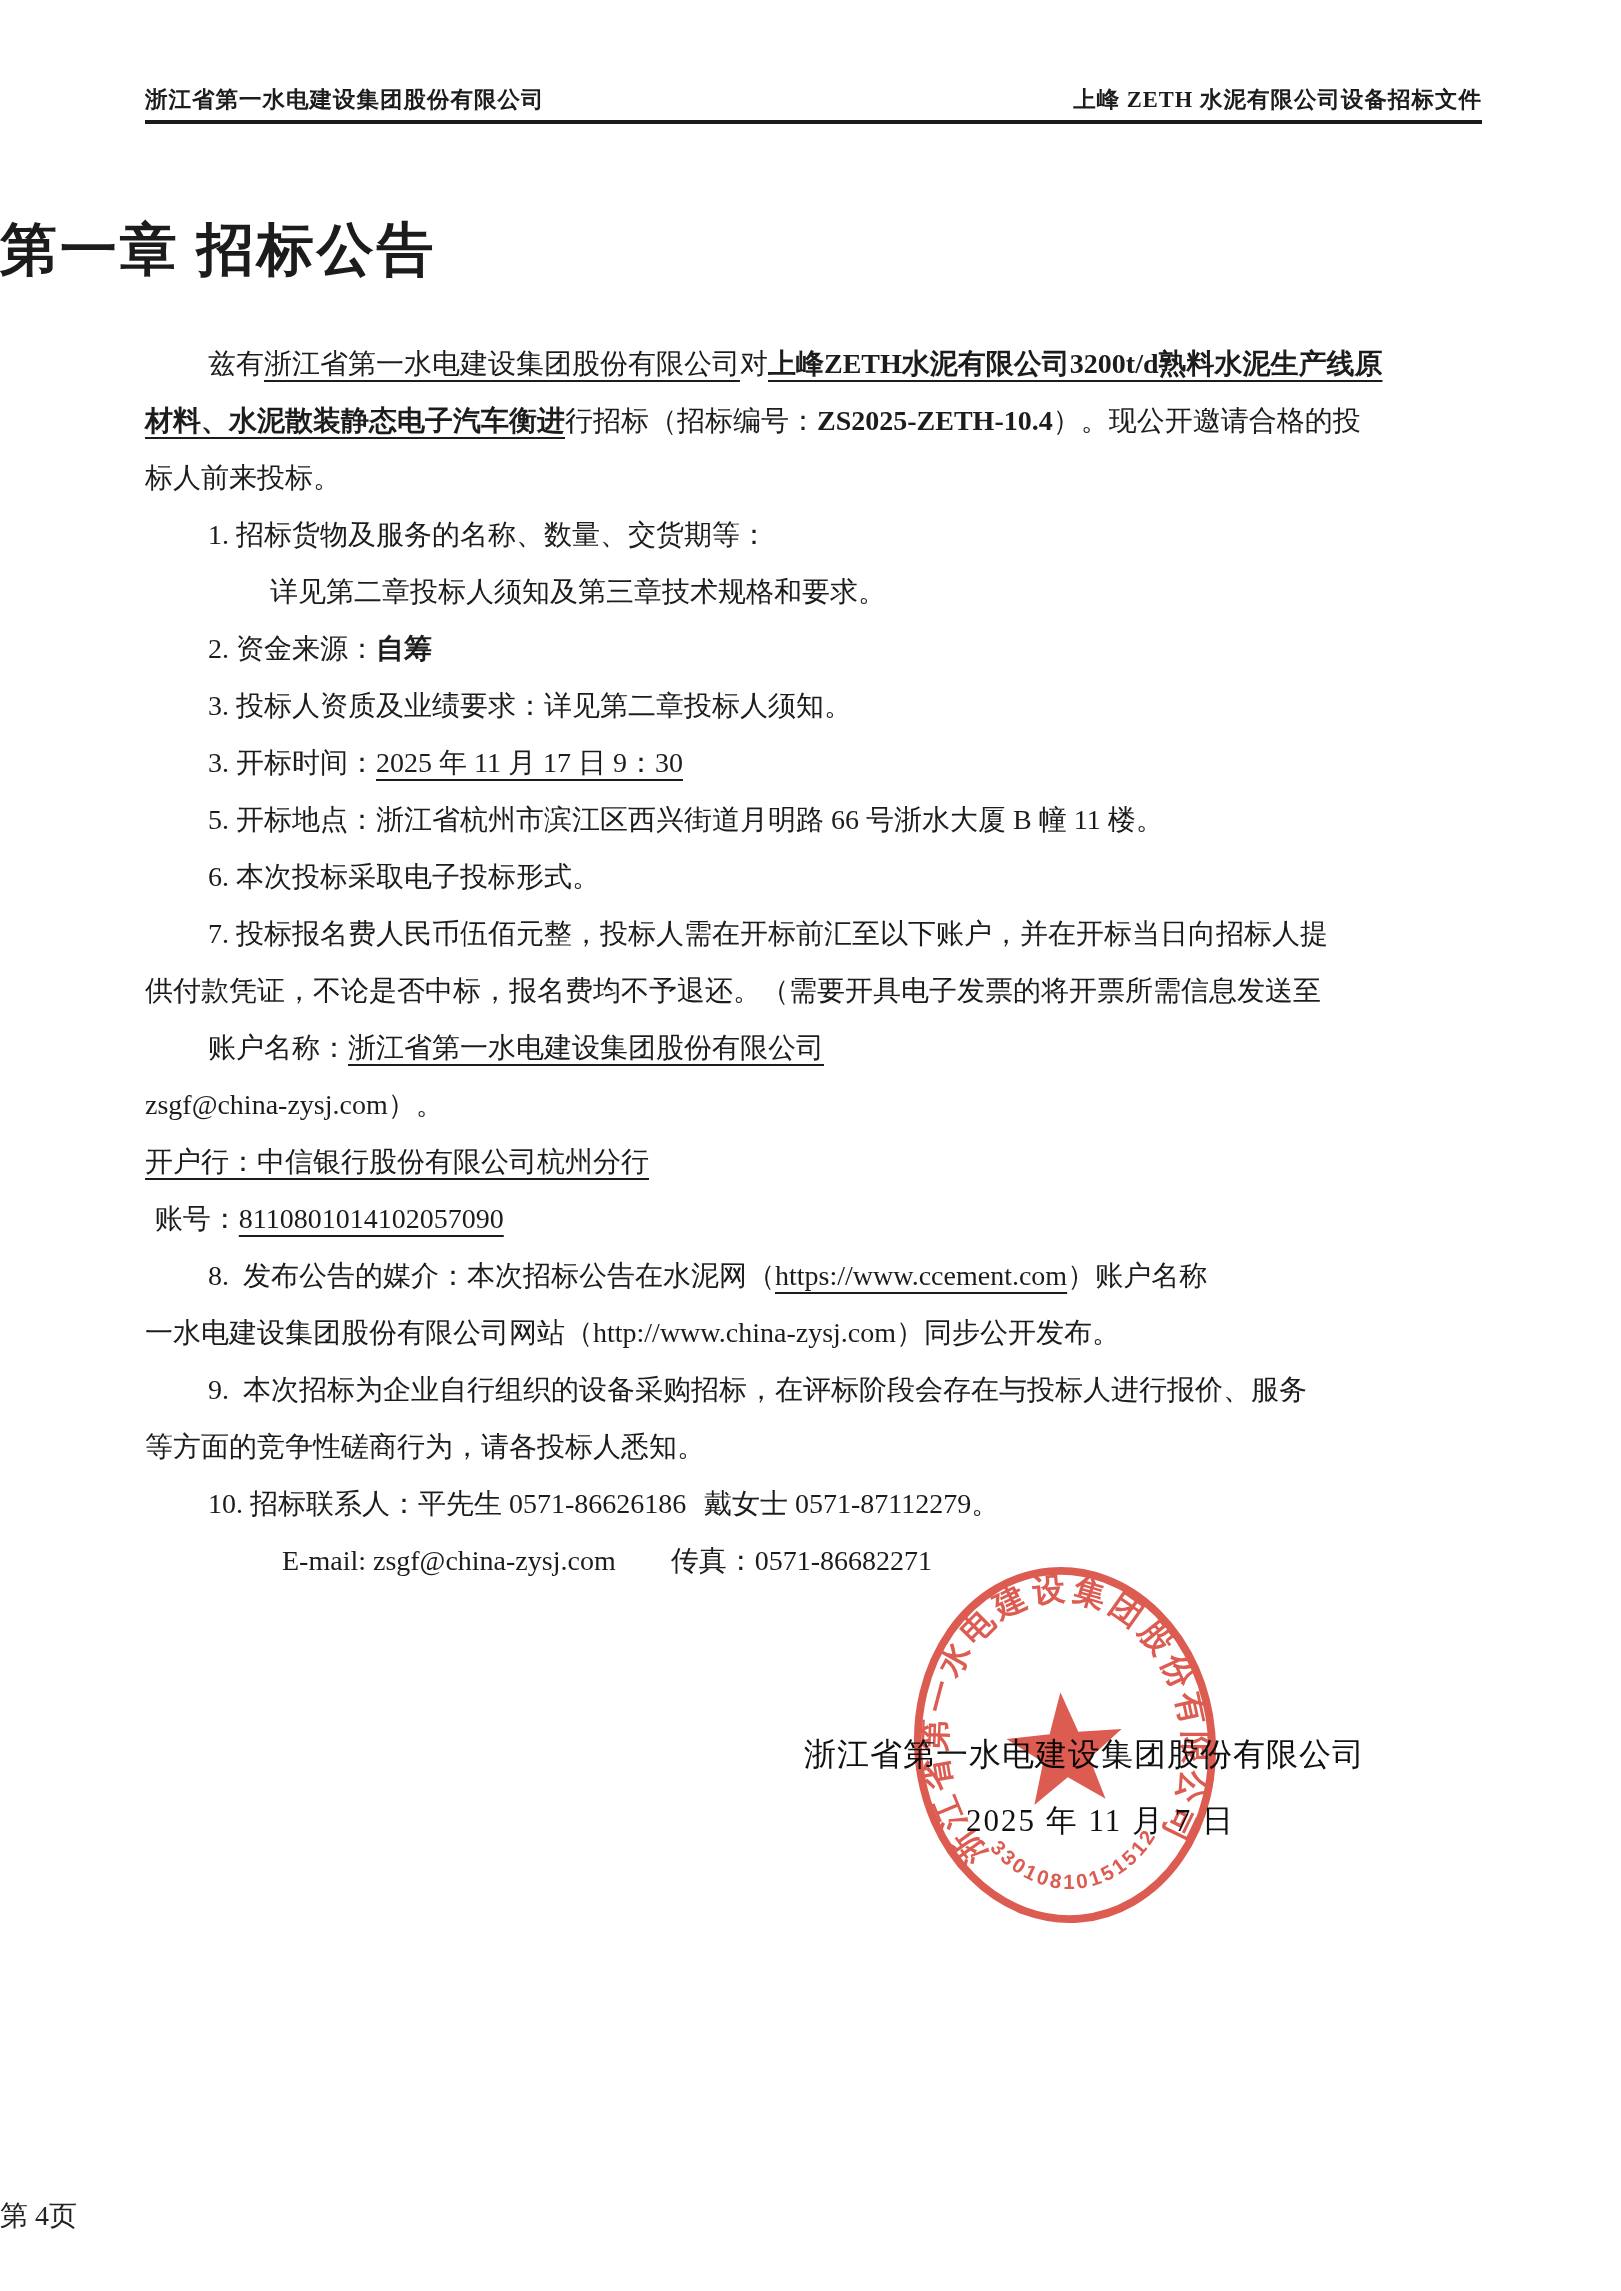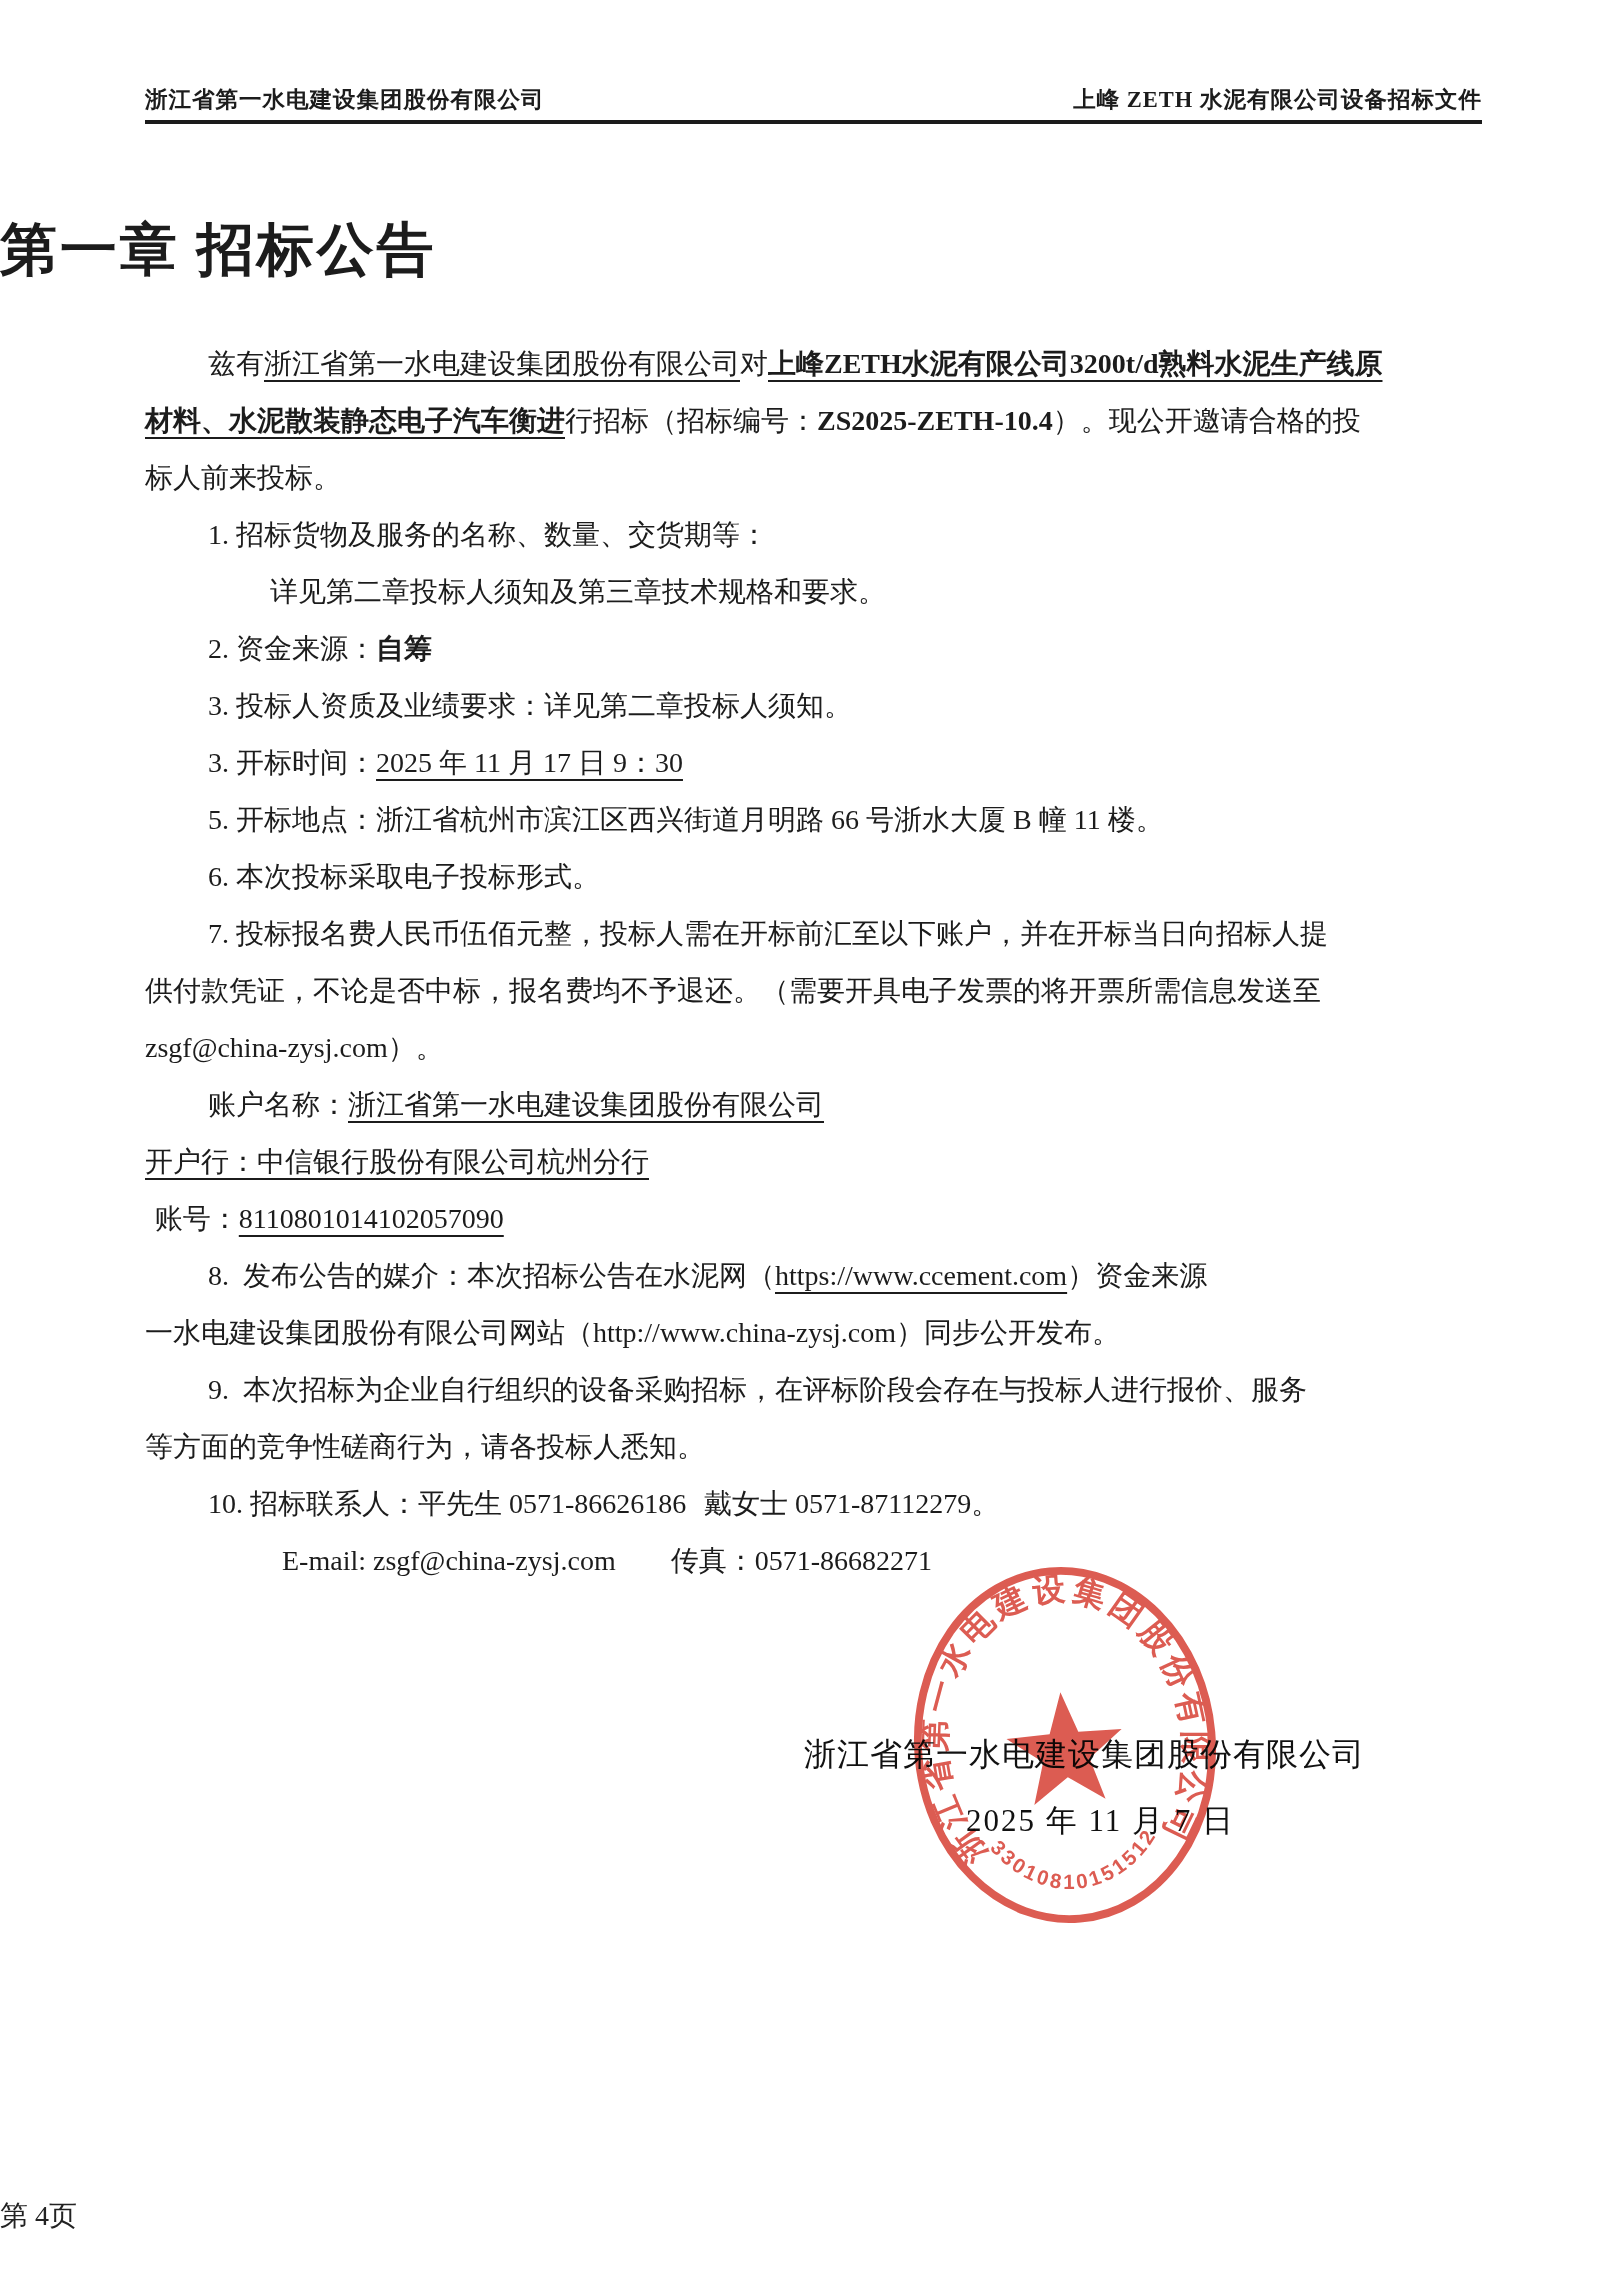--- a/index.html
+++ b/index.html
@@ -73,25 +73,25 @@
     <div class="line"><span>标人前来投标。</span></div>
     <div class="line" style="padding-left: 63px;"><span>1. 招标货物及服务的名称、数量、交货期等：</span></div>
     <div class="line" style="padding-left: 125px;"><span>详见第二章投标人须知及第三章技术规格和要求。</span></div>
     <div class="line" style="padding-left: 63px;"><span>2. 资金来源：</span><span class="b">自筹</span></div>
     <div class="line" style="padding-left: 63px;"><span>3. 投标人资质及业绩要求：详见第二章投标人须知。</span></div>
     <div class="line" style="padding-left: 63px;"><span>3. 开标时间：</span><span class="u">2025 年 11 月 17 日 9：30</span></div>
     <div class="line" style="padding-left: 63px;"><span>5. 开标地点：浙江省杭州市滨江区西兴街道月明路 66 号浙水大厦 B 幢 11 楼。</span></div>
     <div class="line" style="padding-left: 63px;"><span>6. 本次投标采取电子投标形式。</span></div>
     <div class="line" style="padding-left: 63px;"><span>7. 投标报名费人民币伍佰元整，投标人需在开标前汇至以下账户，并在开标当日向招标人提</span></div>
     <div class="line"><span>供付款凭证，不论是否中标，报名费均不予退还。（需要开具电子发票的将开票所需信息发送至</span></div>
+    <div class="line" style="padding-left: 63px;"><span>账户名称：</span><span class="u">浙江省第一水电建设集团股份有限公司</span></div>
     <div class="line"><span>zsgf@china-zysj.com）。</span></div>
-    <div class="line" style="padding-left: 63px;"><span>账户名称：</span><span class="u">浙江省第一水电建设集团股份有限公司</span></div>
     <div class="line"><span class="u">开户行：中信银行股份有限公司杭州分行</span></div>
     <div class="line" style="padding-left: 9.8px;"><span>账号：</span><span class="u">8110801014102057090</span></div>
-    <div class="line" style="padding-left: 63px;"><span>8.&nbsp; 发布公告的媒介：本次招标公告在水泥网（</span><span class="u">https://www.ccement.com</span><span>）资金来源</span></div>
+    <div class="line" style="padding-left: 63px;"><span>8.&nbsp; 发布公告的媒介：本次招标公告在水泥网（</span><span class="u">https://www.ccement.com</span><span>）账户名称</span></div>
     <div class="line"><span>一水电建设集团股份有限公司网站（http://www.china-zysj.com）同步公开发布。</span></div>
     <div class="line" style="padding-left: 63px;"><span>9.&nbsp; 本次招标为企业自行组织的设备采购招标，在评标阶段会存在与投标人进行报价、服务</span></div>
     <div class="line"><span>等方面的竞争性磋商行为，请各投标人悉知。</span></div>
     <div class="line" style="padding-left: 63px;"><span>10. 招标联系人：平先生 0571-86626186</span><span style="margin-left: 17.6px;">戴女士 0571-87112279。</span></div>
     <div class="line" style="padding-left: 137px;"><span>E-mail: zsgf@china-zysj.com</span><span style="margin-left: 55px;">传真：0571-86682271</span></div>
   </div>
 
 <div class="signature-company">浙江省第一水电建设集团股份有限公司</div>
 <div class="signature-date">2025 年 11 月 7 日</div>
 

